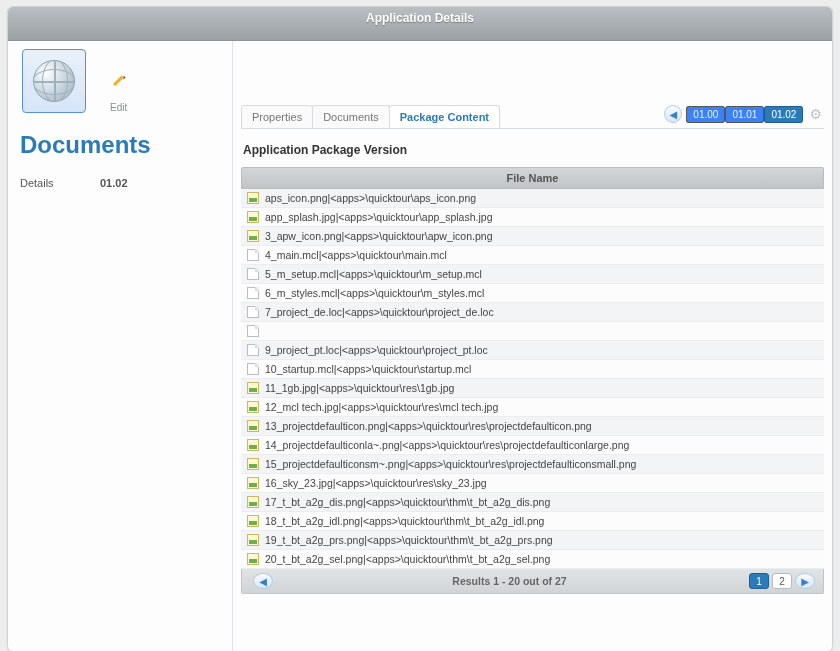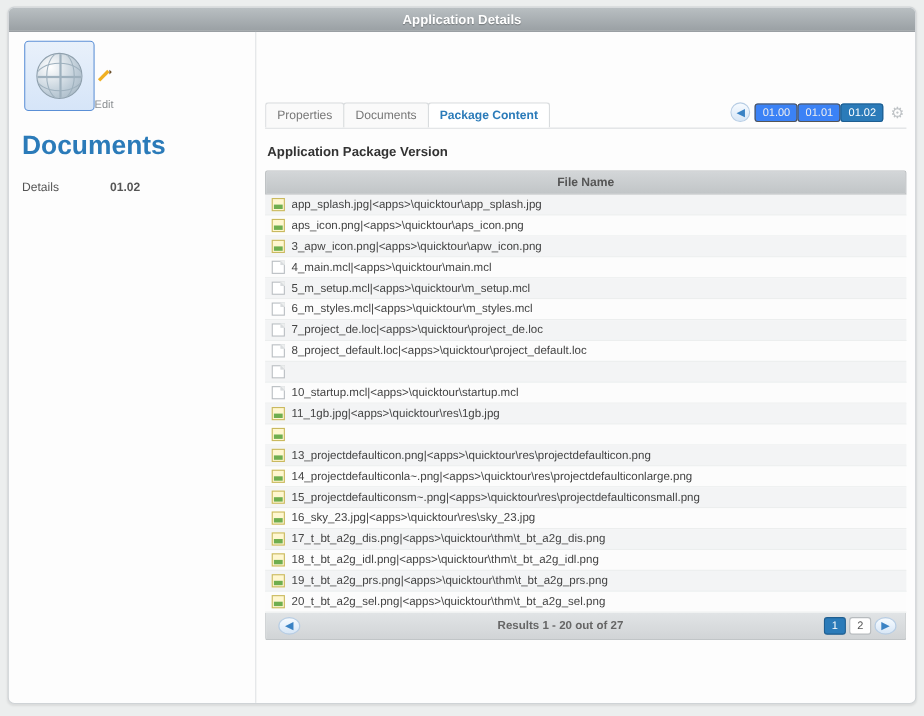--- a/index.html
+++ b/index.html
@@ -12,40 +12,40 @@
   .window {
     width: 826px;
     margin: 6px auto;
     background: #fdfdfd;
     border: 1px solid #cfd3d6;
     border-radius: 6px;
     overflow: hidden;
     box-shadow: 0 1px 2px rgba(0,0,0,0.08);
   }
   .titlebar {
-    height: 22px;
+    height: 34px;
     line-height: 22px;
     text-align: center;
     font-weight: bold;
     font-size: 12px;
     color: #fff;
     background: linear-gradient(#b9bfc2,#9aa0a4);
     text-shadow: 0 1px 1px rgba(0,0,0,.3);
     border-bottom: 1px solid #8f9599;
   }
   .body { display:flex; }
   .left-pane {
     width: 225px;
     border-right: 1px solid #e0e3e5;
     padding: 4px 10px 10px 10px;
     min-height: 610px;
   }
   .right-pane { flex:1; display:flex; flex-direction:column; padding: 4px 8px 8px 8px; }
   
-  .icon-row { display:flex; align-items:flex-end; padding:4px 4px 8px 4px;}
+  .icon-row { display:flex; align-items:flex-end; gap:24px; padding:4px 4px 8px 4px;}
   .app-icon-box {
     width: 64px; height:64px;
     border:1px solid #5a8fd6;
     background: linear-gradient(#e9f1fb,#d6e5f8);
     border-radius:4px;
     display:flex; align-items:center; justify-content:center;
   }
   .globe {
     width:42px; height:42px; border-radius:50%;
     background: radial-gradient(circle at 30% 30%, #fff, #bfcdd8 60%, #9fb1be);
@@ -180,63 +180,64 @@
         </div>
       </div>
 
       <div class="section-title">Application Package Version</div>
 
       <div class="table">
         <div class="thead">File Name</div>
         <div id="rows">
             <div class="trow">
               <span class="ficon img"></span>
+              <span>aps_icon.png|&lt;apps&gt;\quicktour\aps_icon.png</span>
+            </div>
+            <div class="trow">
+              <span class="ficon img"></span>
               <span>app_splash.jpg|&lt;apps&gt;\quicktour\app_splash.jpg</span>
             </div>
             <div class="trow">
               <span class="ficon img"></span>
-              <span>aps_icon.png|&lt;apps&gt;\quicktour\aps_icon.png</span>
-            </div>
-            <div class="trow">
-              <span class="ficon img"></span>
               <span>3_apw_icon.png|&lt;apps&gt;\quicktour\apw_icon.png</span>
             </div>
             <div class="trow">
               <span class="ficon doc"></span>
               <span>4_main.mcl|&lt;apps&gt;\quicktour\main.mcl</span>
             </div>
             <div class="trow">
               <span class="ficon doc"></span>
               <span>5_m_setup.mcl|&lt;apps&gt;\quicktour\m_setup.mcl</span>
             </div>
             <div class="trow">
               <span class="ficon doc"></span>
               <span>6_m_styles.mcl|&lt;apps&gt;\quicktour\m_styles.mcl</span>
             </div>
             <div class="trow">
               <span class="ficon doc"></span>
               <span>7_project_de.loc|&lt;apps&gt;\quicktour\project_de.loc</span>
             </div>
             <div class="trow">
               <span class="ficon doc"></span>
-              <span>8_project_default.loc|&lt;apps&gt;\quicktour\project_default.loc</span>
-            </div>
-            <div class="trow">
-              <span class="ficon doc"></span>
+            </div>
+            <div class="trow">
+              <span class="ficon doc"></span>
+              <span>9_project_pt.loc|&lt;apps&gt;\quicktour\project_pt.loc</span>
             </div>
             <div class="trow">
               <span class="ficon doc"></span>
               <span>10_startup.mcl|&lt;apps&gt;\quicktour\startup.mcl</span>
             </div>
             <div class="trow">
               <span class="ficon img"></span>
               <span>11_1gb.jpg|&lt;apps&gt;\quicktour\res\1gb.jpg</span>
             </div>
             <div class="trow">
               <span class="ficon img"></span>
+              <span>12_mcl tech.jpg|&lt;apps&gt;\quicktour\res\mcl tech.jpg</span>
             </div>
             <div class="trow">
               <span class="ficon img"></span>
               <span>13_projectdefaulticon.png|&lt;apps&gt;\quicktour\res\projectdefaulticon.png</span>
             </div>
             <div class="trow">
               <span class="ficon img"></span>
               <span>14_projectdefaulticonla~.png|&lt;apps&gt;\quicktour\res\projectdefaulticonlarge.png</span>
             </div>
             <div class="trow">

